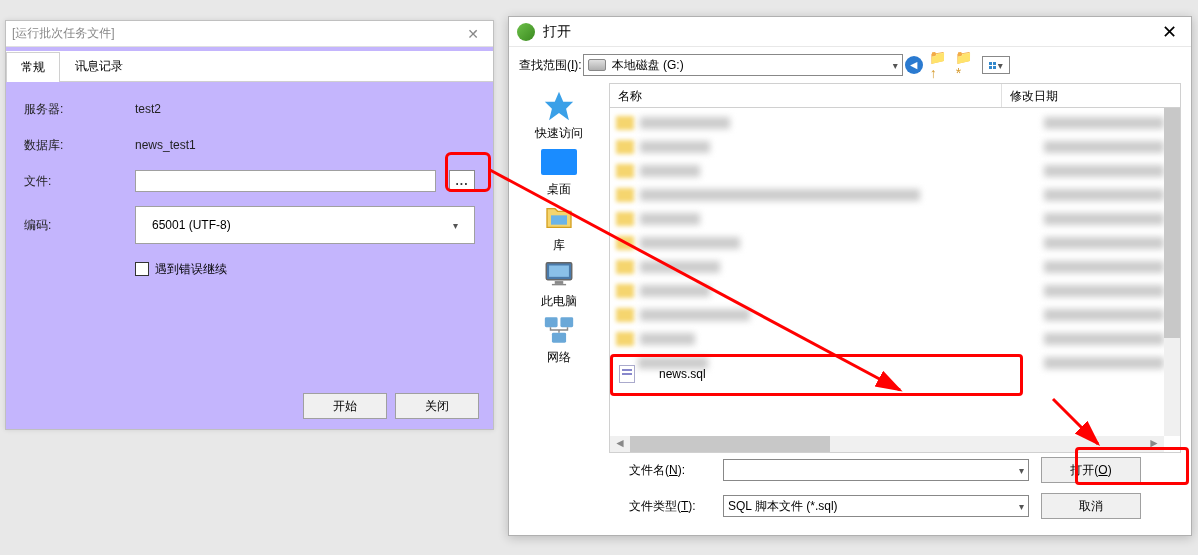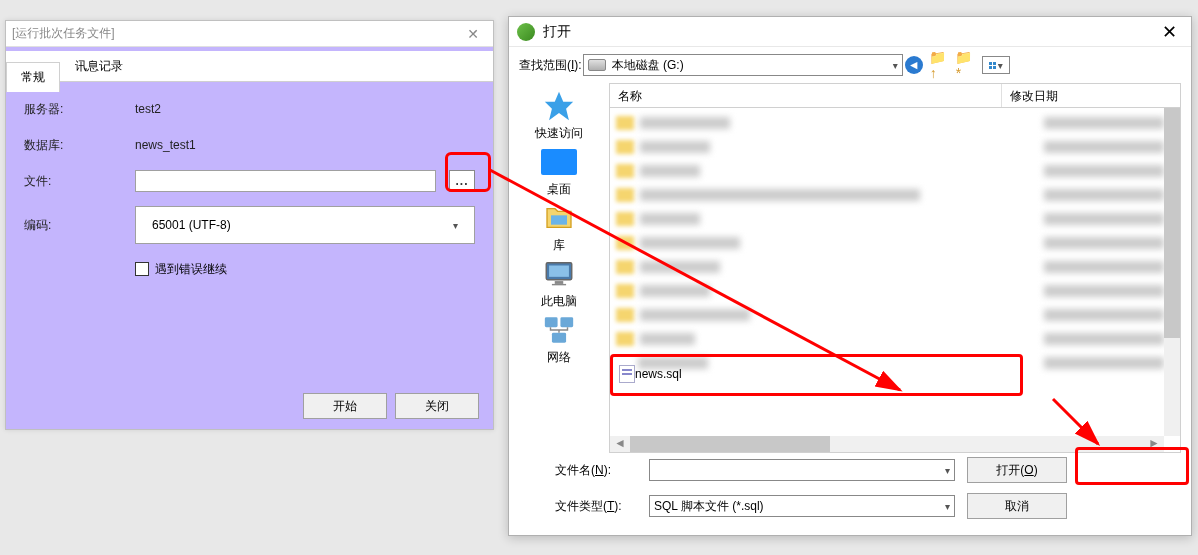--- a/index.html
+++ b/index.html
@@ -35,21 +35,21 @@
     .tab {
       padding: 6px 14px;
       border: 1px solid transparent;
       border-bottom: none;
       cursor: pointer;
     }
     .tab.active {
       border-color: #d0d0d0;
       background: #fff;
       position: relative;
-      top: 11px;
+      top: 1px;
     }
     
     .form-area { padding: 16px 18px; }
     .form-row { display: flex; align-items: center; margin-bottom: 14px; min-height: 22px; gap: 11px; }
     .form-label { width: 100px; color: #222; }
     .form-value { flex: 1; color: #222; }
     .form-input {
       flex: 1;
       height: 22px;
       border: 1px solid #a0a0a0;
@@ -202,21 +202,21 @@
     .blur-folder { width: 18px; height: 14px; background: #f5d56e; border-radius: 1px; filter: blur(2px); }
     .blur-text { height: 12px; background: #ccc; filter: blur(3px); }
     .blur-date { width: 120px; height: 12px; background: #ccc; filter: blur(3px); margin-left: auto; margin-right: 10px; }
     
     .selected-file-row {
       position: absolute;
       left: 3px; top: 278px;
       width: 404px; height: 24px;
       display: flex; align-items: center;
       padding: 0 6px;
-      gap: 0;
+      gap: 24px;
     }
     .selected-file-highlight {
       position: absolute;
       left: 0px; top: 270px;
       width: 413px; height: 42px;
       border: 3px solid #f00;
       border-radius: 4px;
       pointer-events: none;
     }
     .sql-icon { width: 16px; height: 18px; background: #fff; border: 1px solid #aac; position: relative; }
@@ -234,21 +234,21 @@
     .hscroll-thumb { width: 200px; height: 100%; background: #c8c8c8; }
     .vscroll {
       position: absolute;
       right: 0; top: 24px; bottom: 16px;
       width: 16px;
       background: #f0f0f0;
     }
     .vscroll-thumb { width: 100%; height: 70%; background: #c8c8c8; }
     
     .open-bottom {
-      padding: 4px 10px 10px 46px;
+      padding: 4px 10px 10px 120px;
     }
     .bottom-row { display: flex; align-items: center; margin-bottom: 10px; gap: 12px; }
     .bottom-label { width: 82px; }
     .bottom-label u { text-decoration: underline; }
     .bottom-select {
       width: 306px; height: 22px;
       border: 1px solid #888;
       display: flex; align-items: center; justify-content: space-between;
       padding: 0 4px;
       background: #fff;

